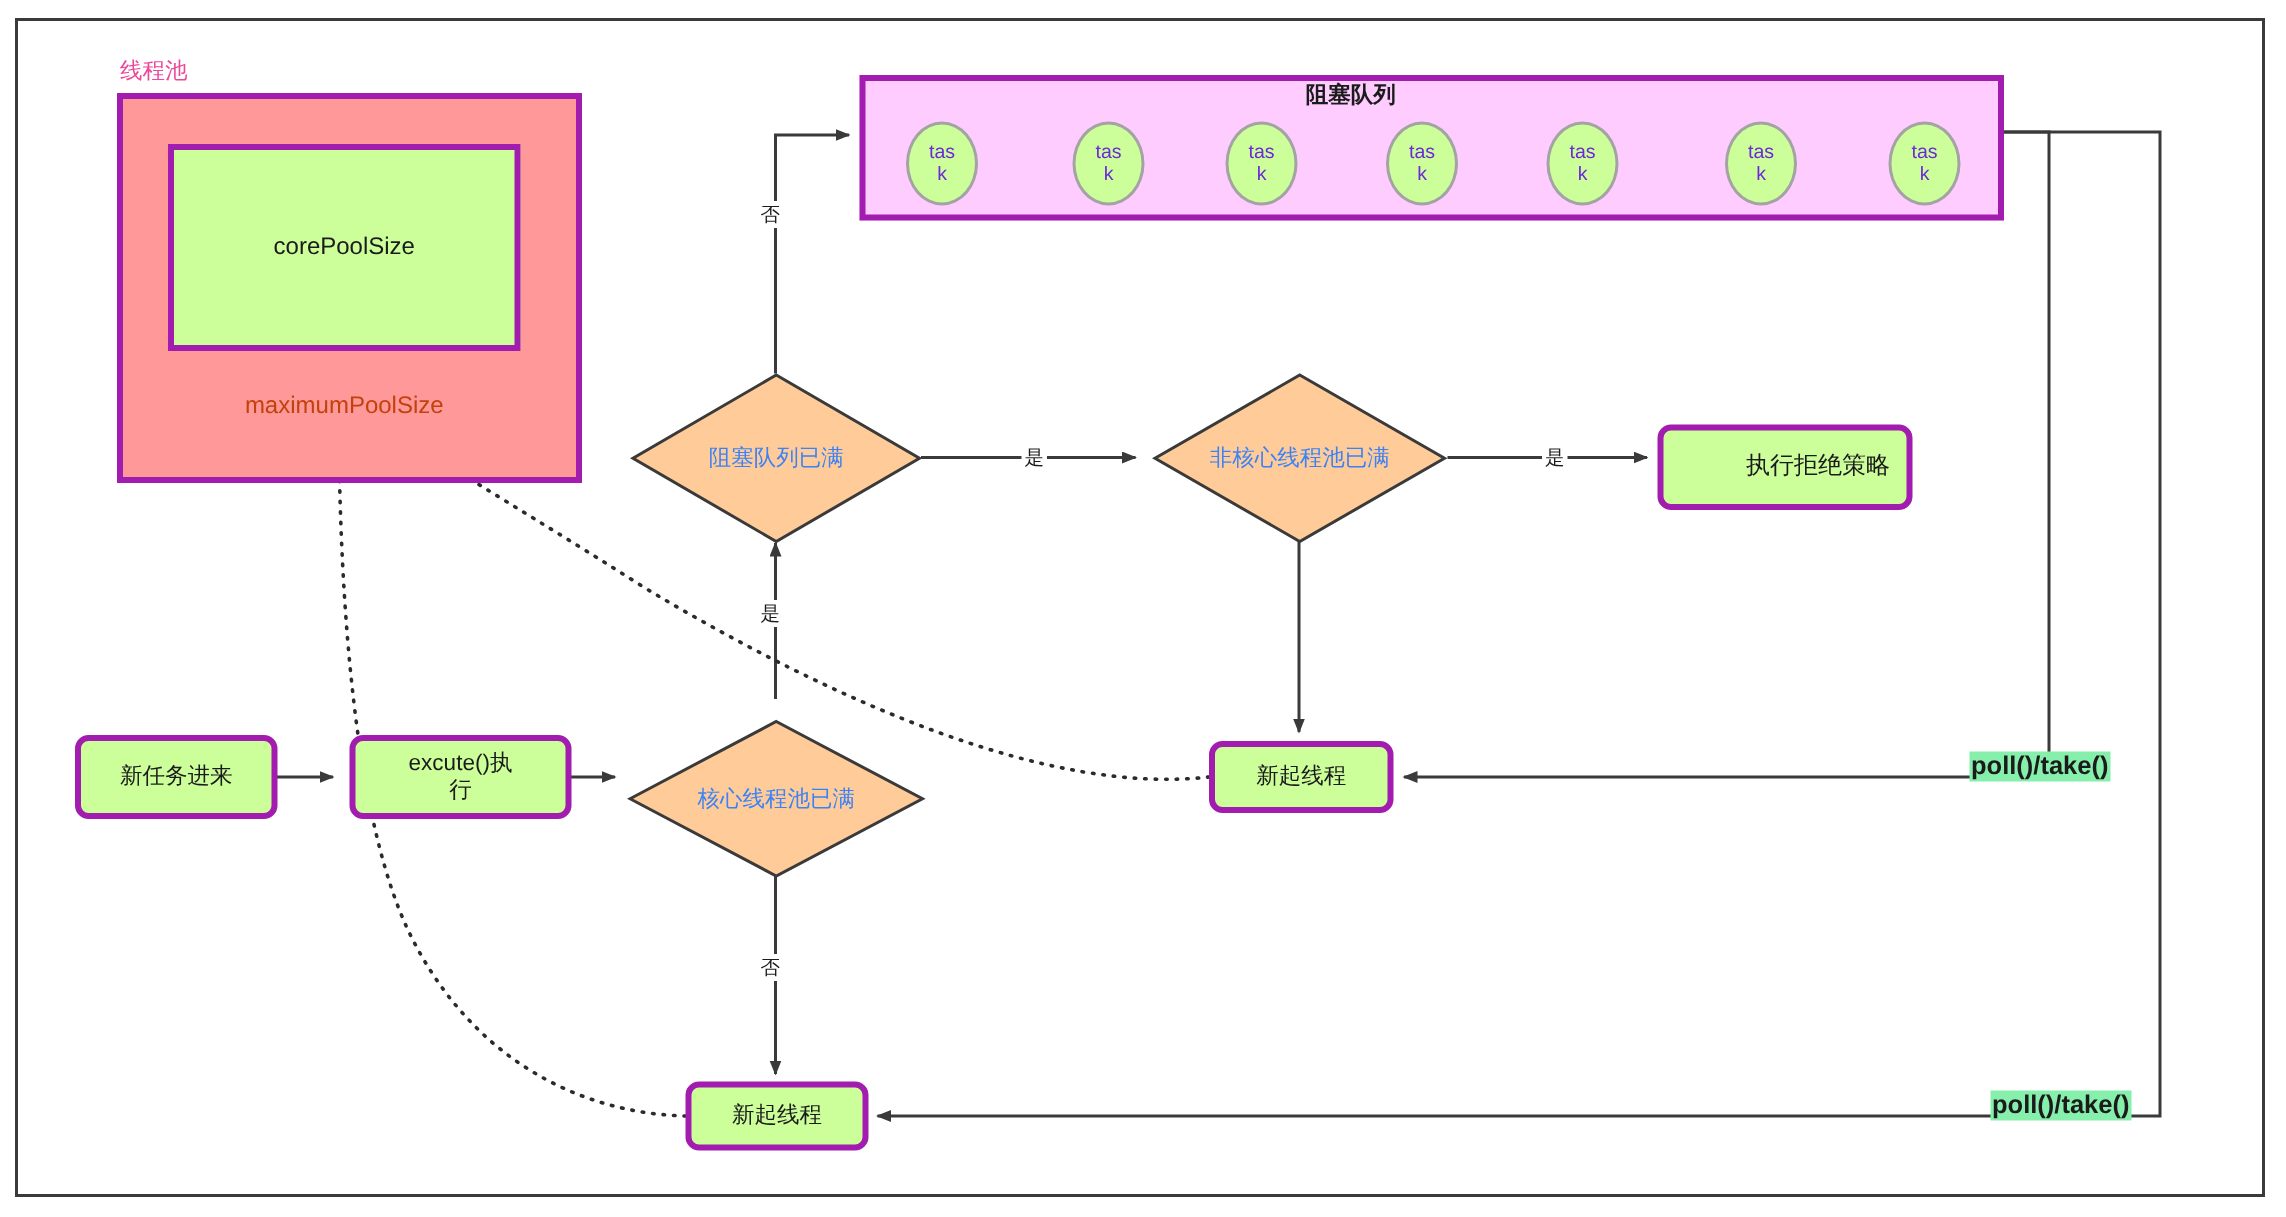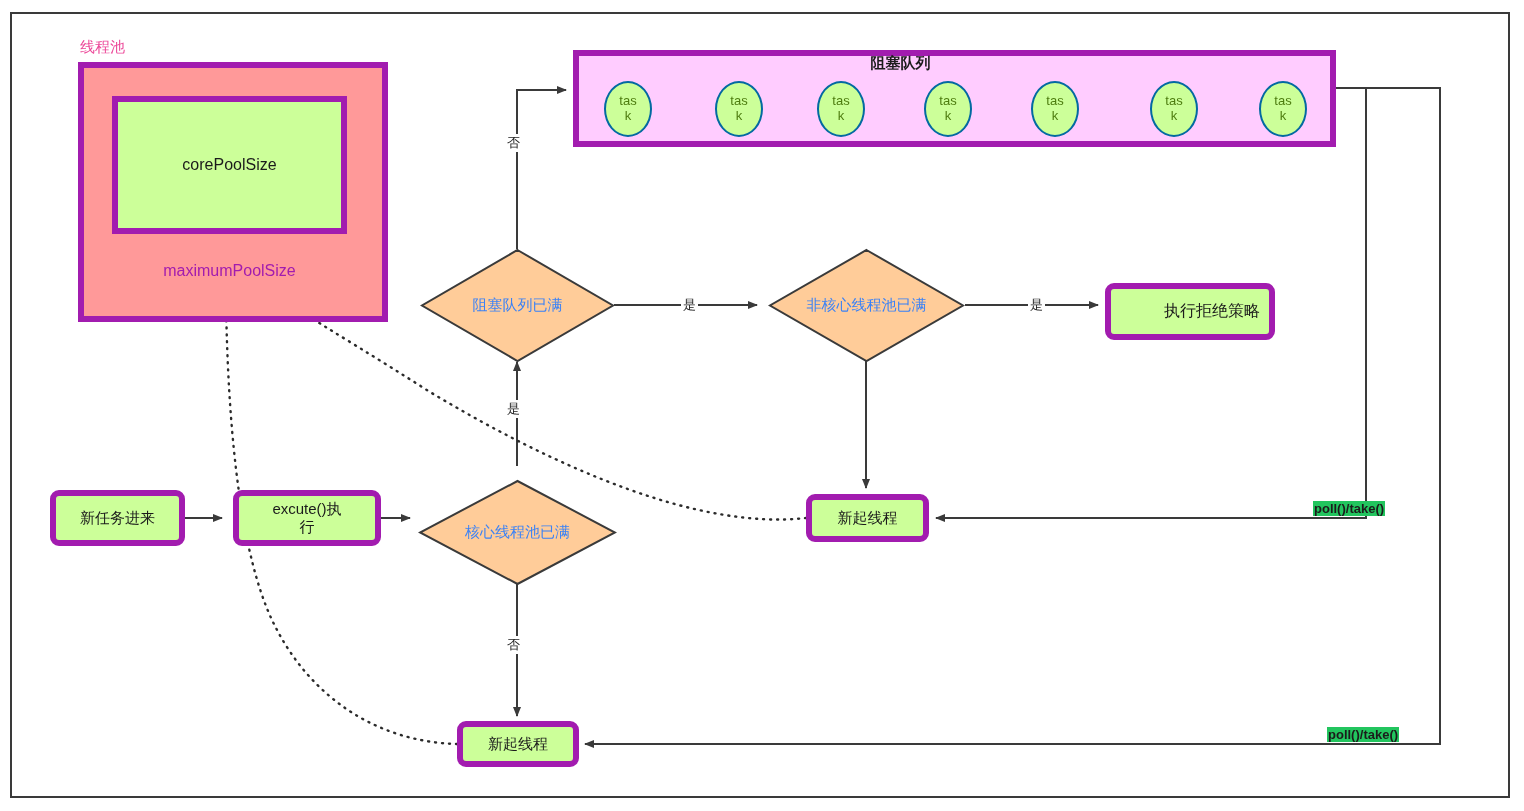--- a/index.html
+++ b/index.html
@@ -37,21 +37,21 @@
     position: absolute;
     box-sizing: border-box;
     display: flex;
     align-items: center;
     justify-content: center;
     text-align: center;
     color: #1b1b1b;
     line-height: 1.18;
   }
   .rect {
-    border: 6px solid #a21caf;
+    border: 4px solid #a21caf;
   }
   .rounded {
     border-radius: 9px;
   }
   .green  { background: #ccff99; }
   .red    { background: #ff9999; }
   .pink   { background: #ffccff; }
 
   #pool-label {
     position: absolute;
@@ -63,48 +63,48 @@
   }
   #pool-box   { left: 78px;  top: 62px;  width: 310px; height: 260px; }
   #core-box   { left: 112px; top: 96px;  width: 235px; height: 138px; font-size: 16px; }
   #max-label  {
     position: absolute;
     left: 112px;
     top: 262px;
     width: 235px;
     text-align: center;
     font-size: 16px;
-    color: #a21caf;
+    color: #c2410c;
   }
 
   #queue-box  { left: 573px; top: 50px; width: 763px; height: 97px; }
   #queue-title {
     position: absolute;
     left: 573px;
     top: 54px;
     width: 655px;
     text-align: center;
     font-size: 15px;
     font-weight: bold;
     color: #1b1b1b;
   }
   .task {
     position: absolute;
     width: 48px;
     height: 56px;
-    border: 2px solid #0369a1;
+    border: 2px solid #a3a3a3;
     border-radius: 50%;
     background: #ccff99;
     display: flex;
     align-items: center;
     justify-content: center;
     text-align: center;
     font-size: 13px;
     line-height: 1.12;
-    color: #4d7c0f;
+    color: #6d28d9;
     box-sizing: border-box;
     top: 81px;
   }
 
   .diamond-wrap {
     position: absolute;
   }
   .diamond-wrap svg { display: block; }
   .diamond-label {
     position: absolute;
@@ -124,24 +124,24 @@
   .edge-label {
     position: absolute;
     font-size: 13px;
     color: #1b1b1b;
     background: #ffffff;
     padding: 0 2px;
     white-space: nowrap;
   }
   .poll-label {
     position: absolute;
-    font-size: 13px;
+    font-size: 17px;
     font-weight: bold;
     color: #1b1b1b;
-    background: #22c55e;
+    background: #86efac;
     padding: 0 1px;
     white-space: nowrap;
   }
 </style>
 </head>
 <body>
 
 <div id="canvas">
 
   <div id="frame"></div>

